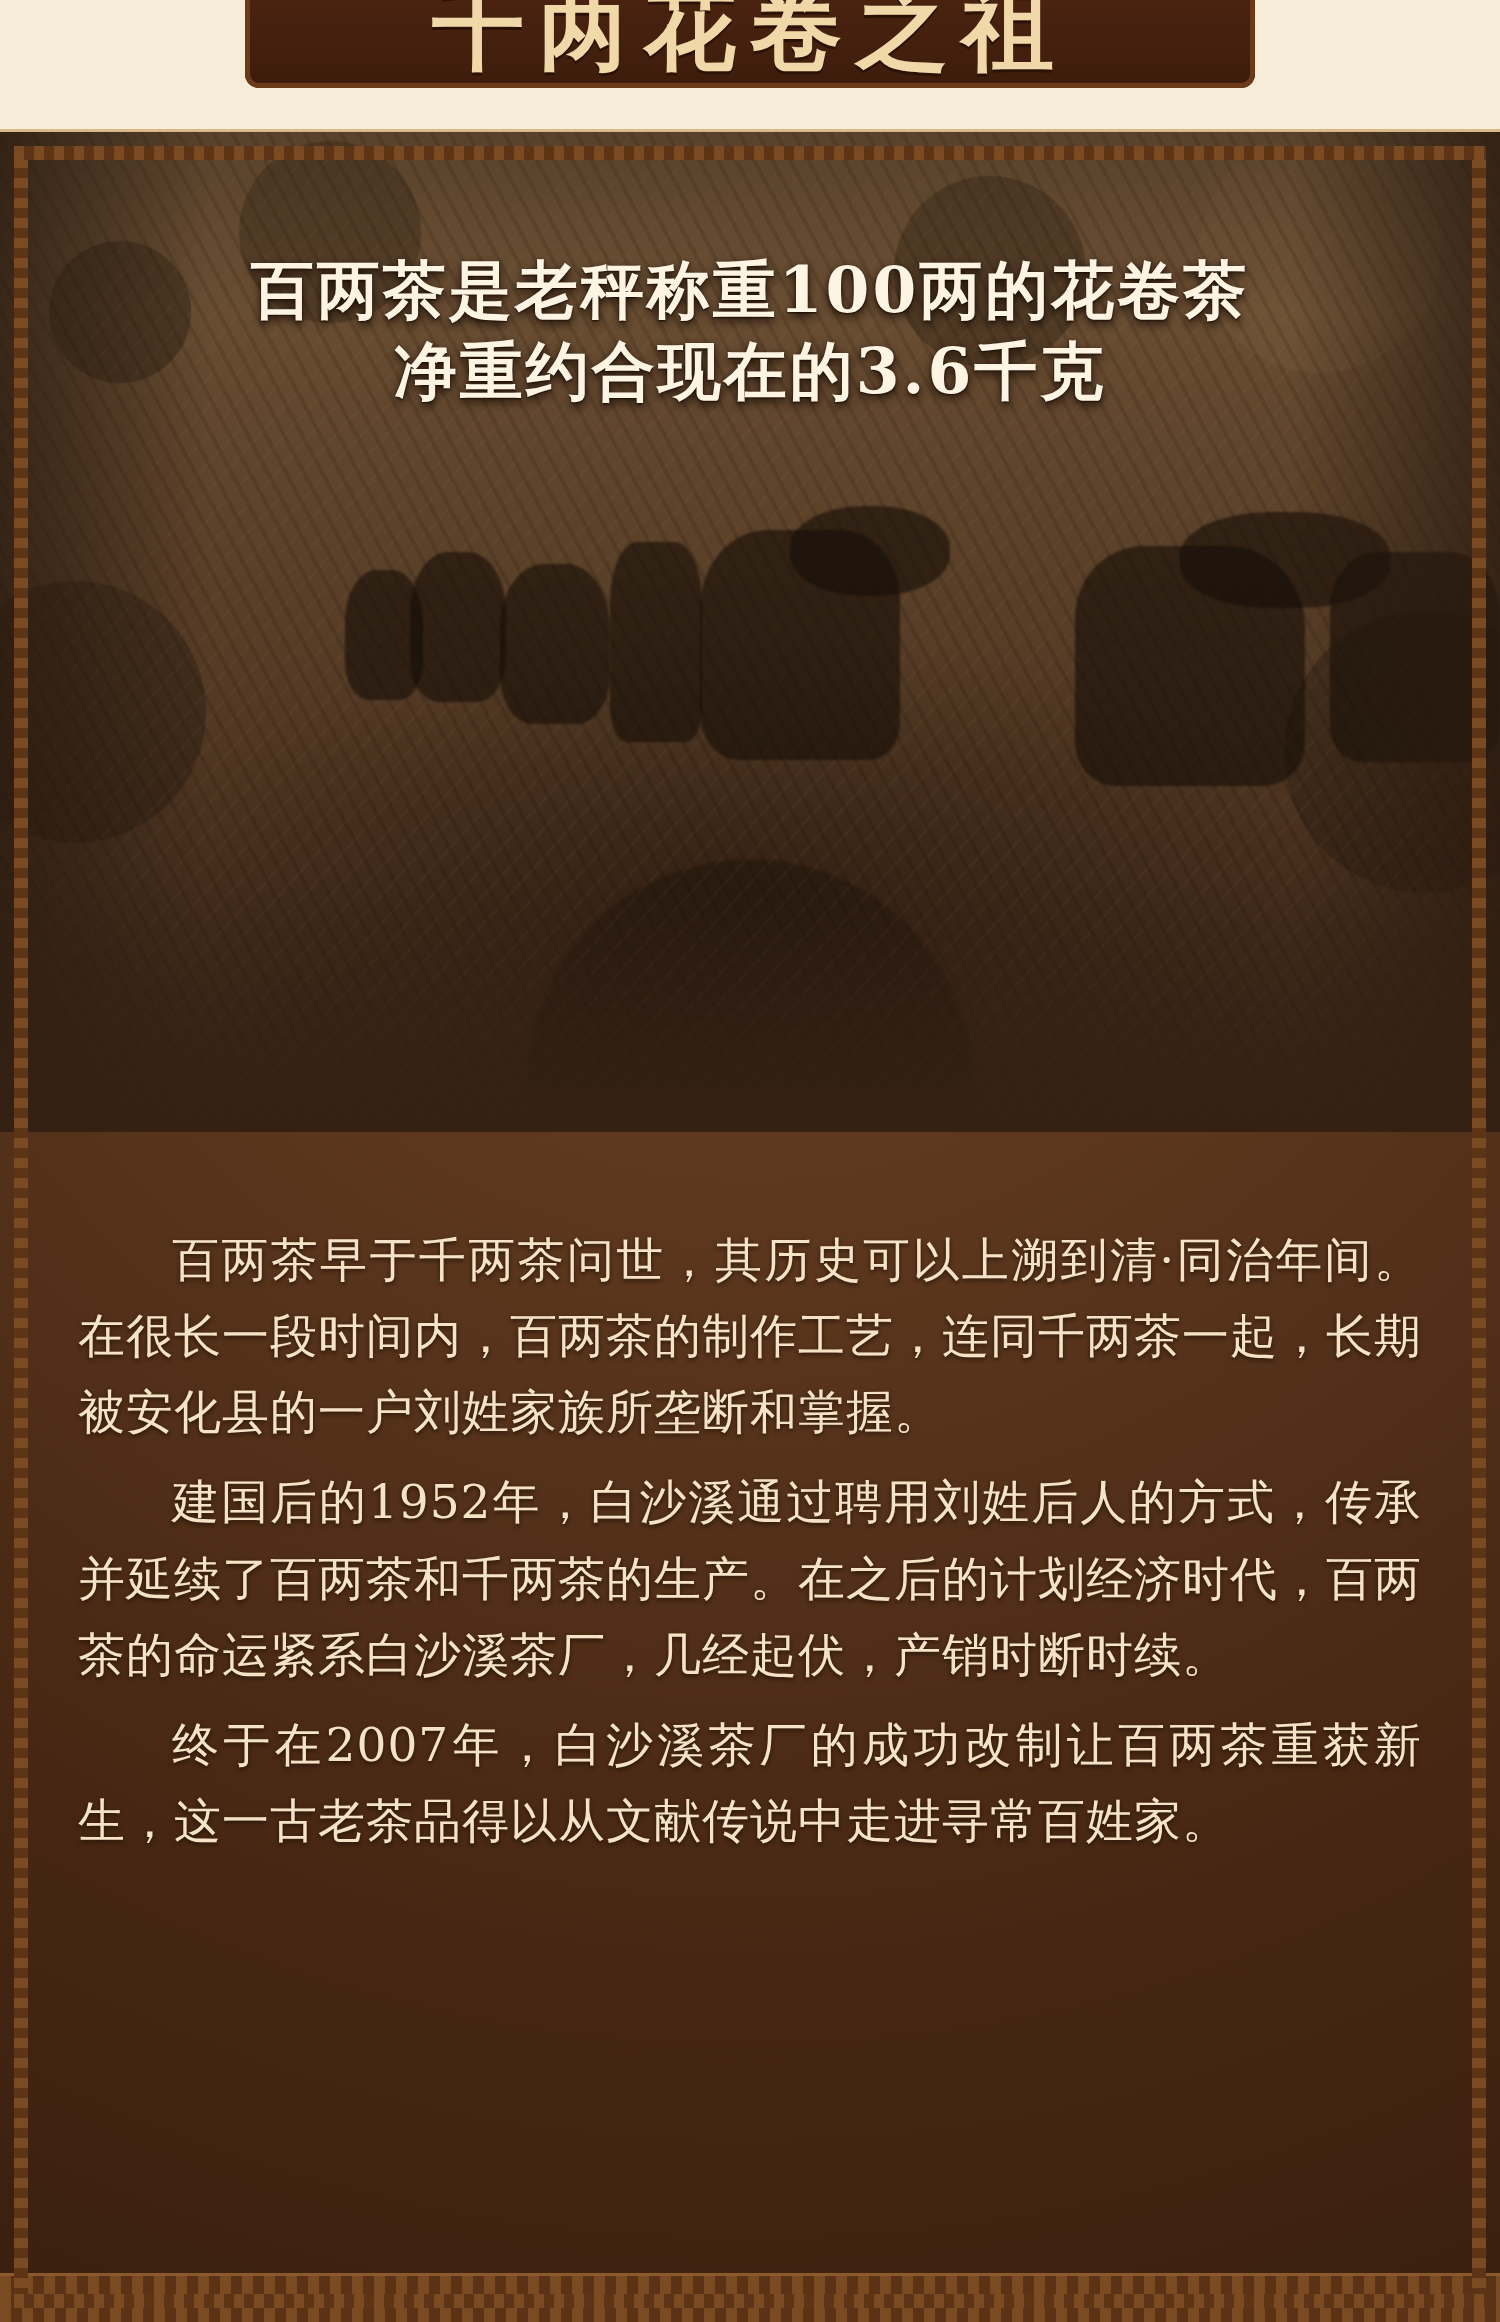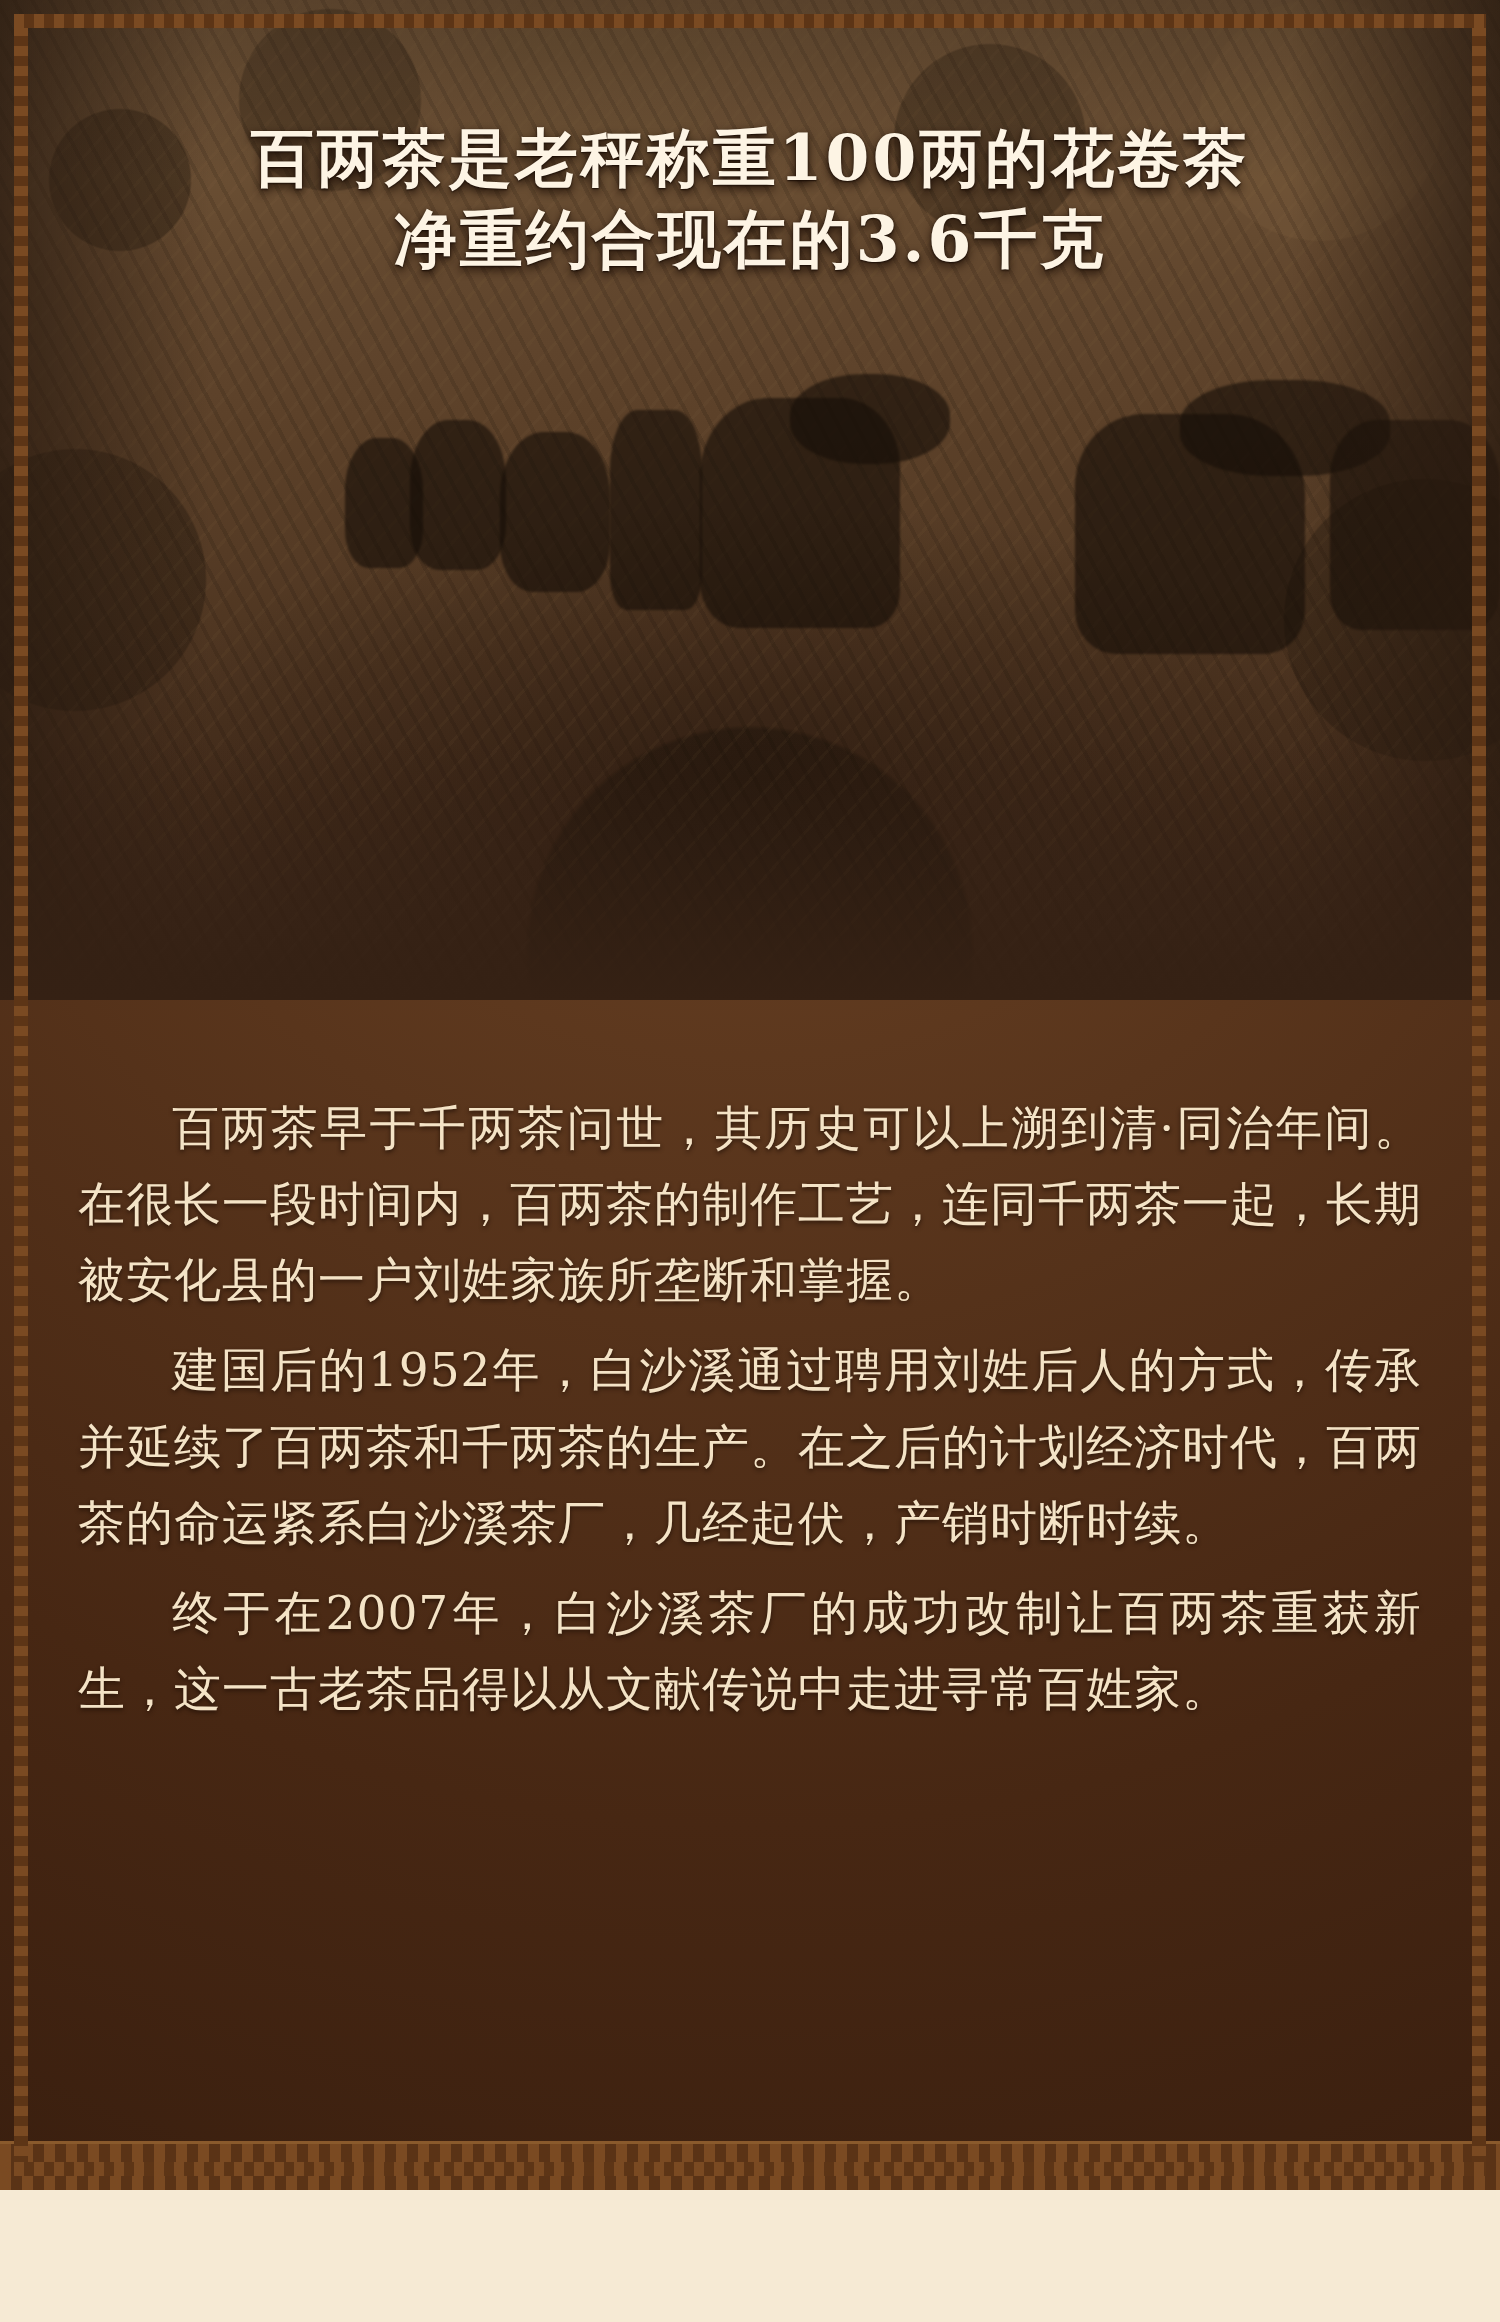--- a/index.html
+++ b/index.html
@@ -198,20 +198,26 @@
     background: repeating-linear-gradient(90deg, #7a4a22 0 11px, #5a3316 11px 22px);
     border-top: 3px solid #8a5a2c;
     z-index: 5;
   }
 </style>
 </head>
 <body>
 
 <div class="page">
 
+  <div class="top-strip">
+    <div class="title-plate">
+      <div class="title-plate-text">千两花卷之祖</div>
+    </div>
+    <div class="top-strip-rule"></div>
+  </div>
 
   <div class="main-panel">
 
     <div class="hero">
       <div class="hero-photo">
         <div class="foliage"></div>
         <div class="foliage2"></div>
 
         <div class="caravan">
           <div class="fig" style="left:345px;top:58px;width:78px;height:130px;"></div>

